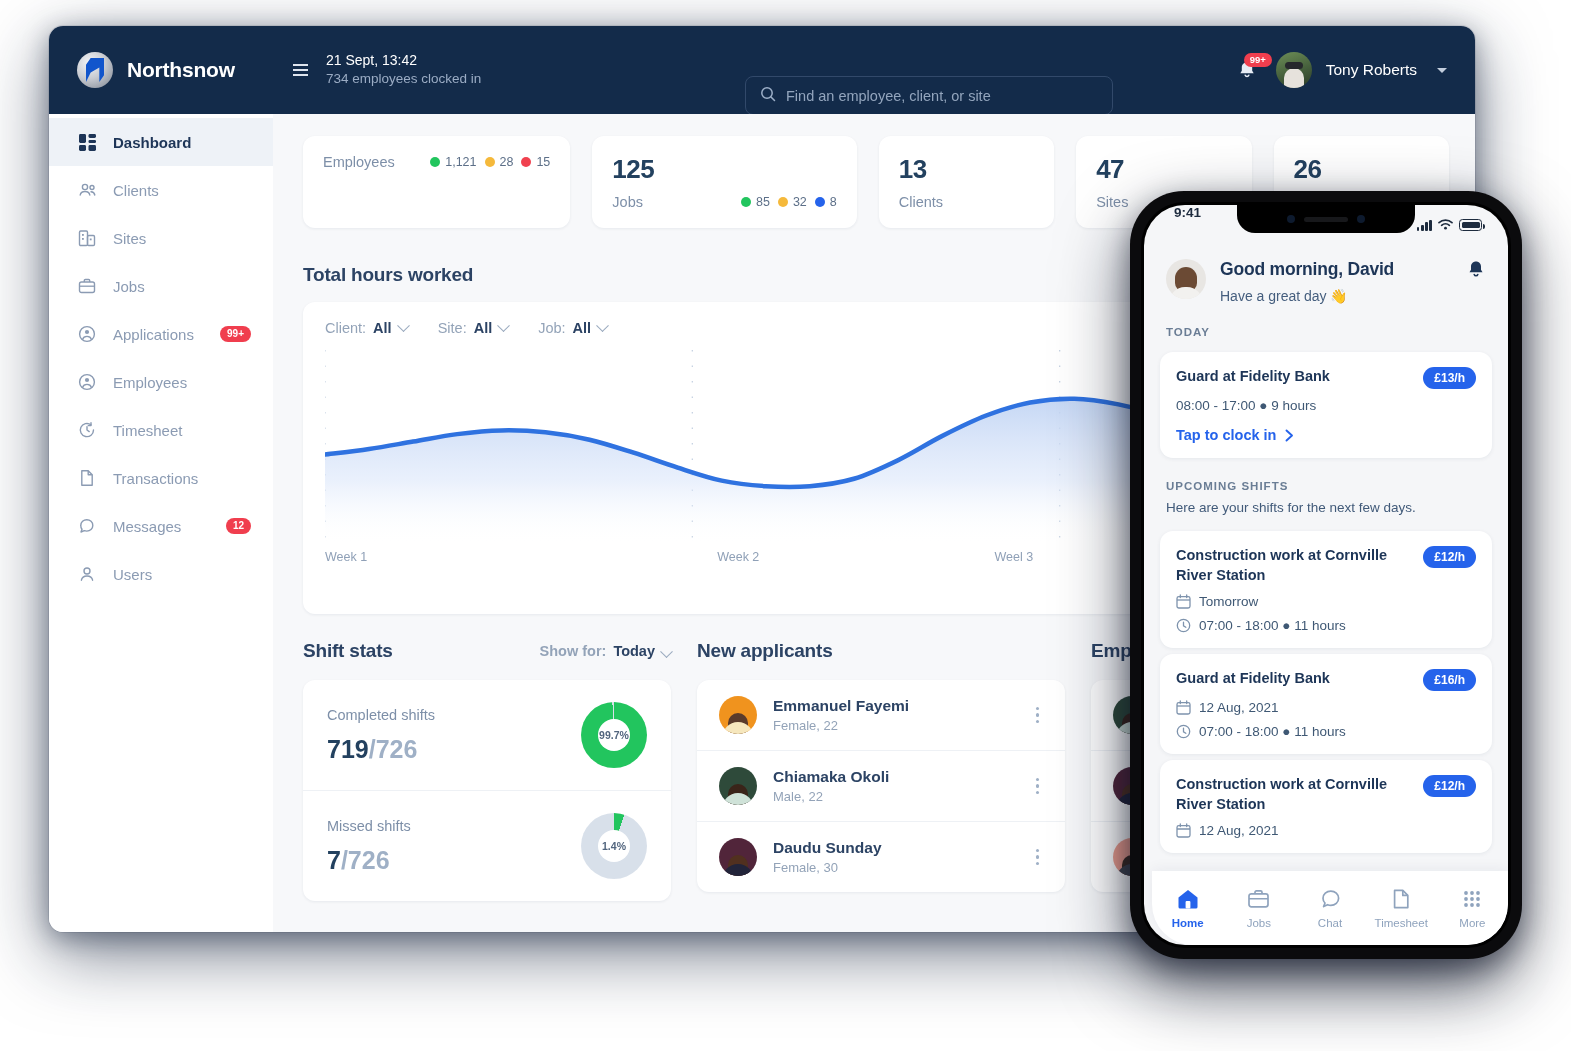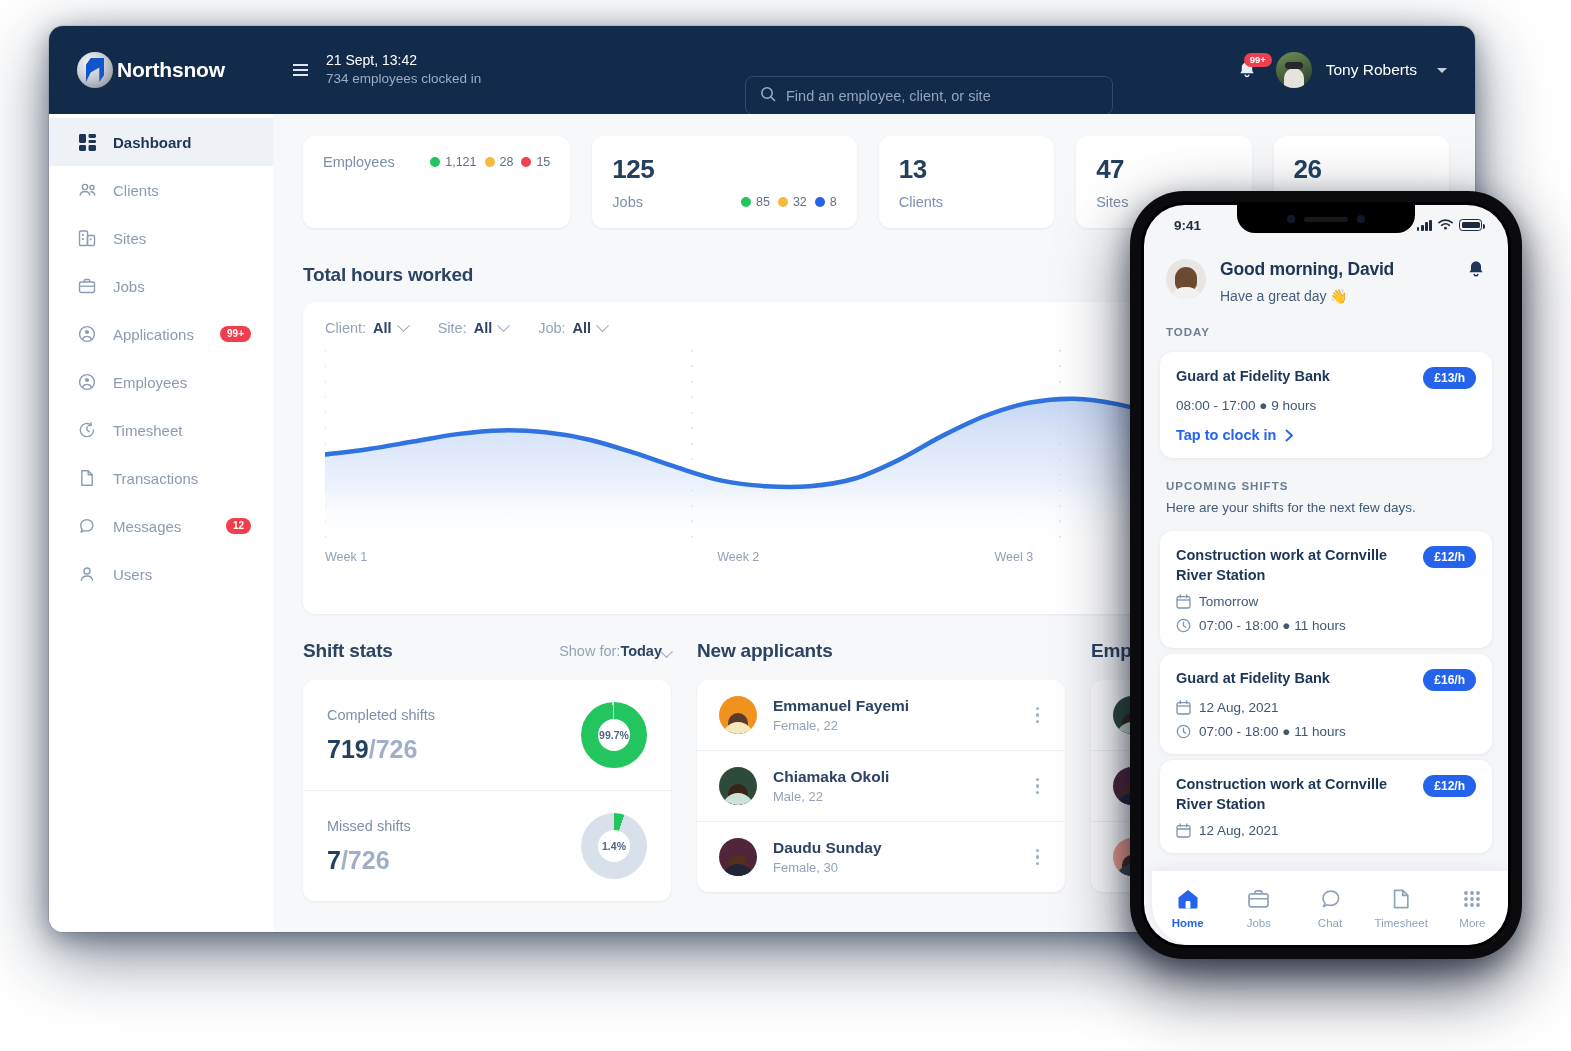--- a/index.html
+++ b/index.html
@@ -22,21 +22,21 @@
                 0 6px 26px rgba(16,29,54,.40),
                 0 0 0 1px rgba(16,29,54,.10);
   }
 
   
   .topbar {
     height: 88px; background: #132b4a;
     display: flex; align-items: center; padding: 0 28px;
     position: relative;
   }
-  .brand { display: flex; align-items: center; gap: 4px; width: 200px; }
+  .brand { display: flex; align-items: center; gap: 14px; width: 200px; }
   .logo {
     width: 36px; height: 36px; border-radius: 50%;
     background: radial-gradient(circle at 34% 30%, #f4f5f7 0%, #c9ccd2 45%, #9aa0aa 78%, #6f757f 100%);
     position: relative; overflow: hidden; flex: none;
   }
   .logo::before {
     content: ""; position: absolute; left: 9px; top: 6px;
     width: 18px; height: 24px;
     background: #1155cc;
     clip-path: polygon(0% 100%, 0% 28%, 26% 0%, 100% 0%, 100% 72%, 74% 100%, 74% 40%, 26% 60%);
@@ -128,21 +128,21 @@
     transform: rotate(45deg) translate(-2px,-2px); }
   .plot { position: relative; margin-top: 14px; height: 210px; }
   .xlabels { display: flex; position: absolute; bottom: -4px; left: 0; right: 0; }
   .xlabels span { font-size: 12.5px; color: #8fa0b7; }
 
   .lowerrow { display: flex; gap: 26px; margin-top: 22px; }
   .col-shift { width: 368px; flex: none; }
   .col-appl { width: 368px; flex: none; }
   .col-emp  { flex: 1; }
   .colhead { display: flex; align-items: center; justify-content: space-between; height: 30px; }
-  .showfor { display: flex; align-items: flex-end; font-size: 14.5px; color: #93a3b8; cursor: pointer; }
+  .showfor { display: flex; align-items: flex-end; gap: 7px; font-size: 14.5px; color: #93a3b8; cursor: pointer; font-weight: bold; }
   .showfor b { color: #2c4364; }
 
   .panel { background: #fff; border-radius: 12px; margin-top: 14px; box-shadow: 0 1px 3px rgba(20,40,70,.07); overflow: hidden; }
   .shiftrow { display: flex; align-items: center; justify-content: space-between; padding: 22px 24px; }
   .shiftrow + .shiftrow { border-top: 1px solid #eef1f5; }
   .shiftlabel { font-size: 14.5px; color: #7d8fa8; margin-bottom: 12px; }
   .shiftval { font-size: 25px; font-weight: bold; color: #23415f; }
   .shiftval span { color: #9fb0c6; }
   .donutwrap { position: relative; width: 66px; height: 66px; flex: none; }
   .donutwrap .hole {
@@ -185,21 +185,21 @@
     overflow: hidden; position: relative;
   }
   .notch {
     position: absolute; left: 50%; transform: translateX(-50%); top: 0;
     width: 178px; height: 28px; background: #000; border-radius: 0 0 18px 18px; z-index: 6;
     display: flex; align-items: center; justify-content: center; gap: 9px;
   }
   .notch .spk { width: 44px; height: 5px; border-radius: 3px; background: #17181b; }
   .notch .cam { width: 8px; height: 8px; border-radius: 50%; background: #0d1a2e; }
   .statusbar {
-    height: 40px; display: flex; align-items: center; justify-content: space-between;
+    height: 40px; display: flex; justify-content: space-between;
     padding: 0 26px 0 30px; font-size: 13.5px; font-weight: bold; color: #1d2b3e; position: relative; z-index: 7;
   }
   .statusicons { display: flex; align-items: center; gap: 6px; }
   .bars { display: flex; align-items: flex-end; gap: 1.6px; height: 11px; }
   .bars i { width: 2.6px; background: #1d2b3e; border-radius: 1px; display: block; }
   .batt { width: 23px; height: 11.5px; border: 1.4px solid #1d2b3e; border-radius: 3.5px; position: relative; }
   .batt::after { content:""; position:absolute; inset: 1.5px; background:#1d2b3e; border-radius: 1.5px; }
   .batt::before { content:""; position:absolute; right:-3.5px; top:3.3px; width:2px; height:5px;
     background:#1d2b3e; border-radius:0 2px 2px 0; }
 

